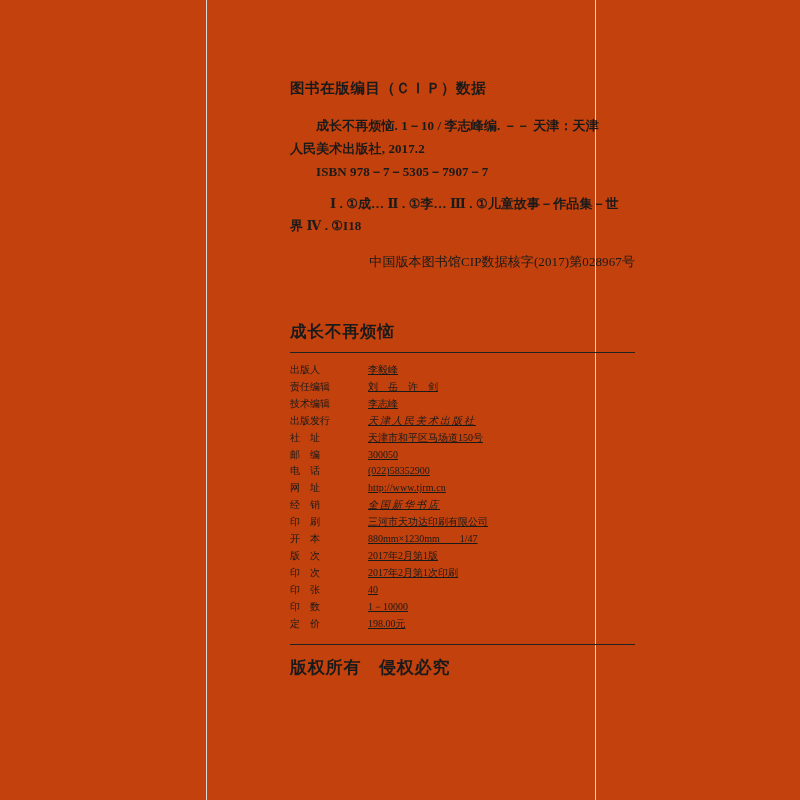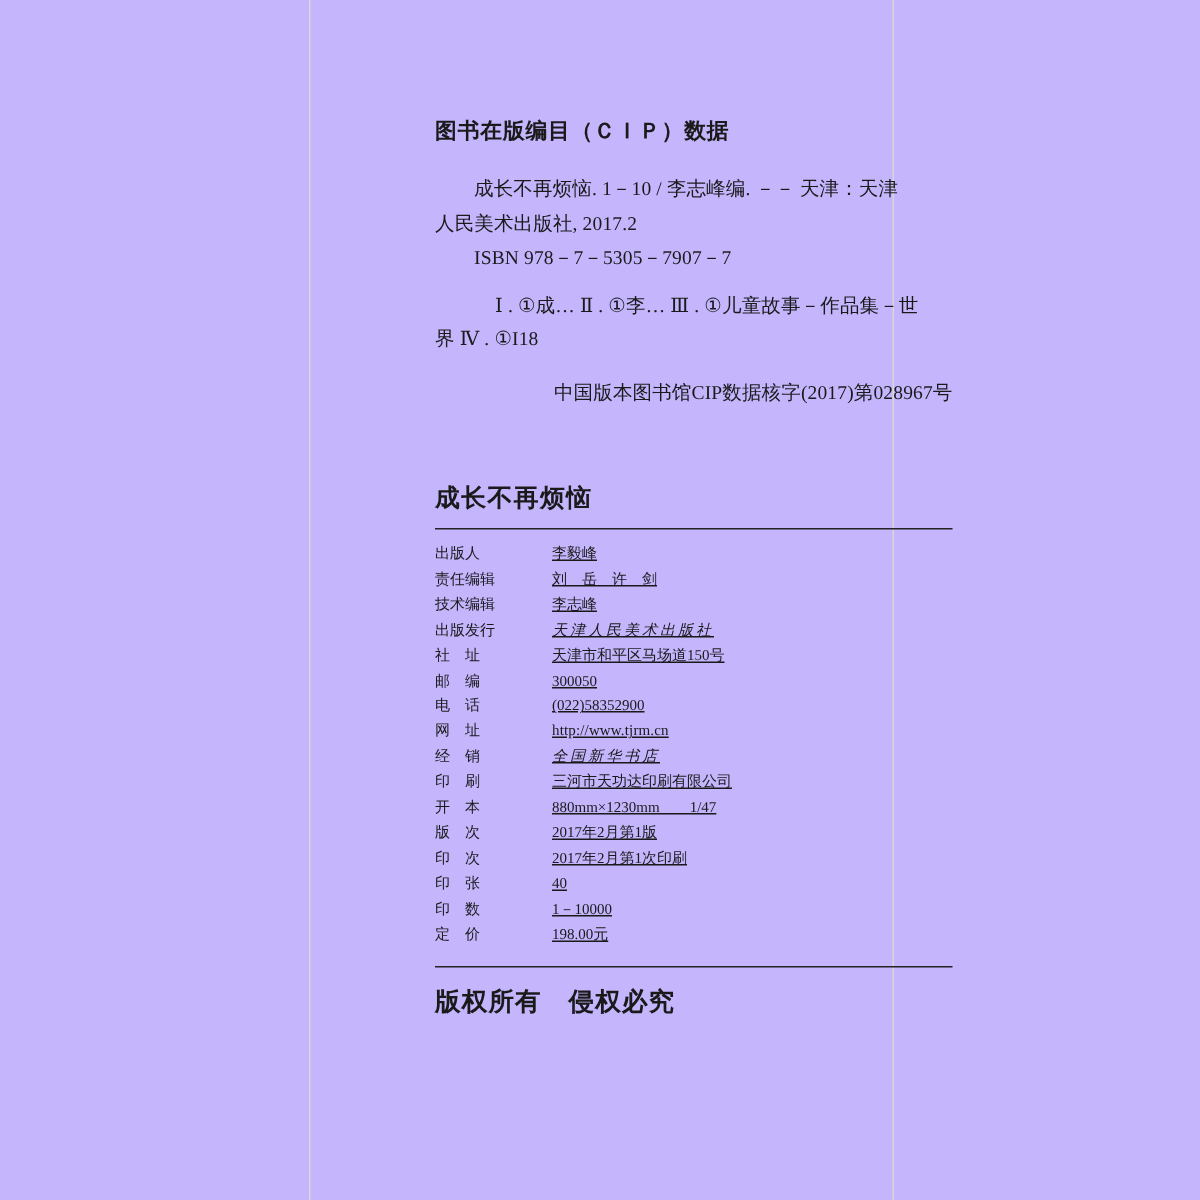--- a/index.html
+++ b/index.html
@@ -11,21 +11,21 @@
     width: 800px;
     height: 800px;
     font-family: "Liberation Serif", "DejaVu Serif", serif;
     color: #1a1a1a;
     overflow: hidden;
   }
   .page {
     position: relative;
     width: 800px;
     height: 800px;
-    background: #c4b5fd;
+    background: #c2410c;
     box-sizing: border-box;
   }
   
   .sheet {
     position: absolute;
     left: 206px;
     top: 0px;
     width: 390px;
     height: 800px;
     border-left: 1px solid #d8d8d8;
@@ -43,20 +43,21 @@
     font-weight: bold;
     letter-spacing: 0.6px;
     margin: 0 0 17px 0;
     line-height: 1.4;
   }
   .cip-block {
     font-size: 13px;
     line-height: 1.75;
     margin: 0 0 9px 0;
     letter-spacing: 0.1px;
+    font-weight: bold;
   }
   .indent2 {
     text-indent: 26px;
   }
   .indent3 {
     text-indent: 40px;
   }
   .cip-center {
     font-size: 13px;
     line-height: 1.7;

